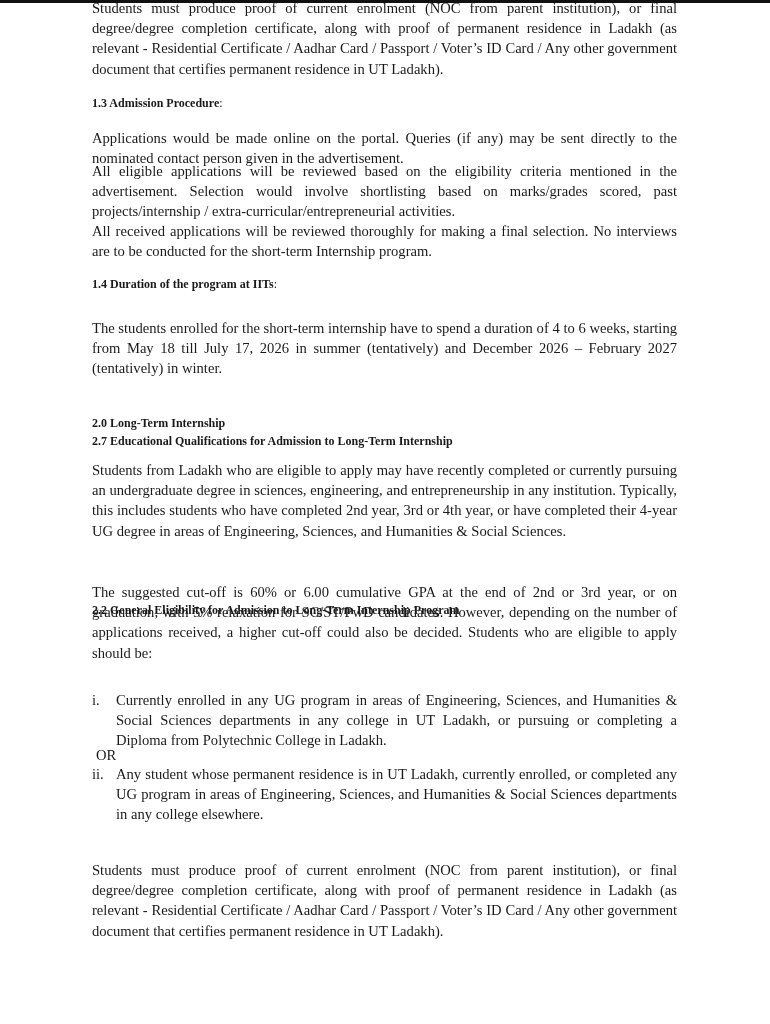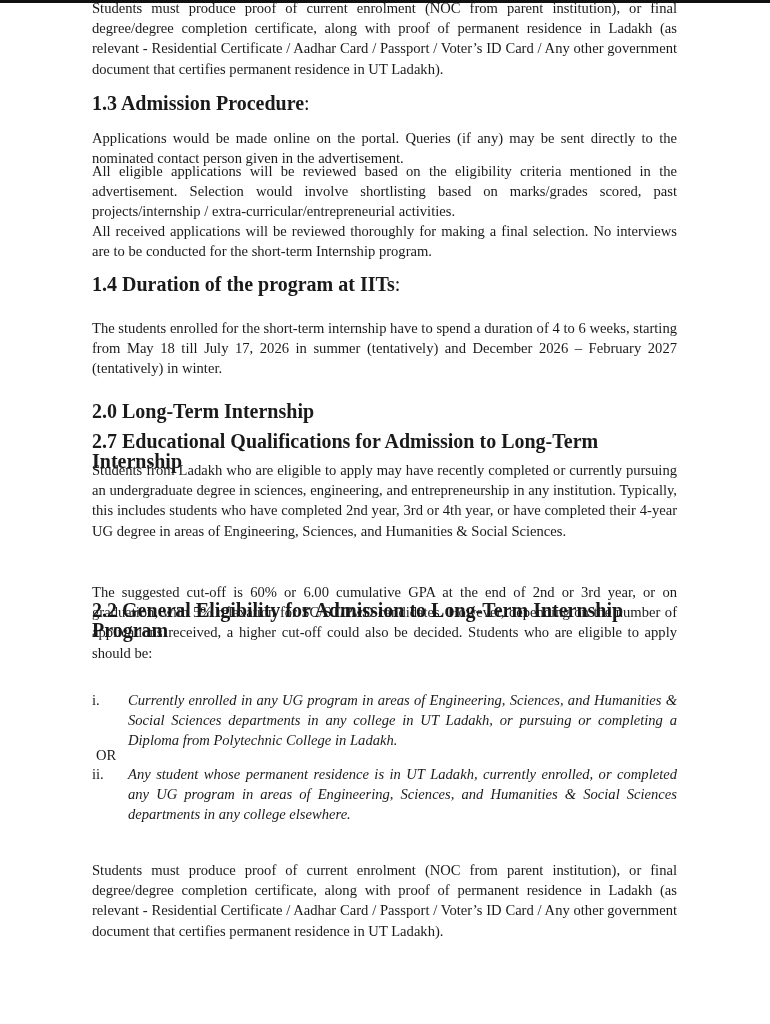--- a/index.html
+++ b/index.html
@@ -4,47 +4,47 @@
   <style>
     html, body { margin: 0; padding: 0; }
     body {
       width: 770px; height: 1024px; overflow: hidden;
       background: #ffffff; position: relative;
       font-family: "Liberation Serif", serif; color: #1a1a1a;
     }
     .topbar { position: absolute; left: 0; top: 0; width: 770px; height: 3px; background: #111; }
     .page { position: absolute; left: 92px; top: 0; width: 585px; font-size: 14.6px; line-height: 20.2px; }
     p { margin: 0; text-align: justify; }
-    h3 { margin: 0; font-size: 20px; font-weight: bold; line-height: 20px; }
+    h3 { margin: 0; font-size: 12px; font-weight: bold; line-height: 20px; }
     h3 .colon { font-weight: normal; }
     .blk { position: absolute; left: 0; width: 585px; }
     .li { position: absolute; left: 0; width: 585px; }
     .li .num { position: absolute; left: 0; top: 0; }
-    .li .txt { margin-left: 36px; text-align: justify; font-style: italic; }
+    .li .txt { margin-left: 24px; text-align: justify; }
   </style>
 </head>
 <body>
 
 <div class="topbar"></div>
 
 <div class="page">
 
   <p class="blk" style="top:-2px">Students must produce proof of current enrolment (NOC from parent institution), or final degree/degree completion certificate, along with proof of permanent residence in Ladakh (as relevant - Residential Certificate / Aadhar Card / Passport / Voter’s ID Card / Any other government document that certifies permanent residence in UT Ladakh).</p>
 
   <h3 class="blk" style="top:93px"><span>1.3 Admission Procedure</span><span class="colon">:</span></h3>
 
   <p class="blk" style="top:128px">Applications would be made online on the portal. Queries (if any) may be sent directly to the nominated contact person given in the advertisement.</p>
   <p class="blk" style="top:161px">All eligible applications will be reviewed based on the eligibility criteria mentioned in the advertisement. Selection would involve shortlisting based on marks/grades scored, past projects/internship / extra-curricular/entrepreneurial activities.</p>
   <p class="blk" style="top:221px">All received applications will be reviewed thoroughly for making a final selection. No interviews are to be conducted for the short-term Internship program.</p>
 
   <h3 class="blk" style="top:274px"><span>1.4 Duration of the program at IITs</span><span class="colon">:</span></h3>
 
   <p class="blk" style="top:318px">The students enrolled for the short-term internship have to spend a duration of 4 to 6 weeks, starting from May 18 till July 17, 2026 in summer (tentatively) and December 2026 – February 2027 (tentatively) in winter.</p>
 
-  <h3 class="blk" style="top:401px">2.0 Long-Term Internship</h3>
+  <h3 class="blk" style="top:413px">2.0 Long-Term Internship</h3>
 
   <h3 class="blk" style="top:431px">2.7 Educational Qualifications for Admission to Long-Term Internship</h3>
 
   <p class="blk" style="top:460px">Students from Ladakh who are eligible to apply may have recently completed or currently pursuing an undergraduate degree in sciences, engineering, and entrepreneurship in any institution. Typically, this includes students who have completed 2nd year, 3rd or 4th year, or have completed their 4-year UG degree in areas of Engineering, Sciences, and Humanities &amp; Social Sciences.</p>
 
   <h3 class="blk" style="top:600px">2.2 General Eligibility for Admission to Long-Term Internship Program</h3>
 
   <p class="blk" style="top:582px">The suggested cut-off is 60% or 6.00 cumulative GPA at the end of 2nd or 3rd year, or on graduation, with 5% relaxation for SC/ST/PwD candidates. However, depending on the number of applications received, a higher cut-off could also be decided. Students who are eligible to apply should be:</p>
 
   <div class="li" style="top:690px">

